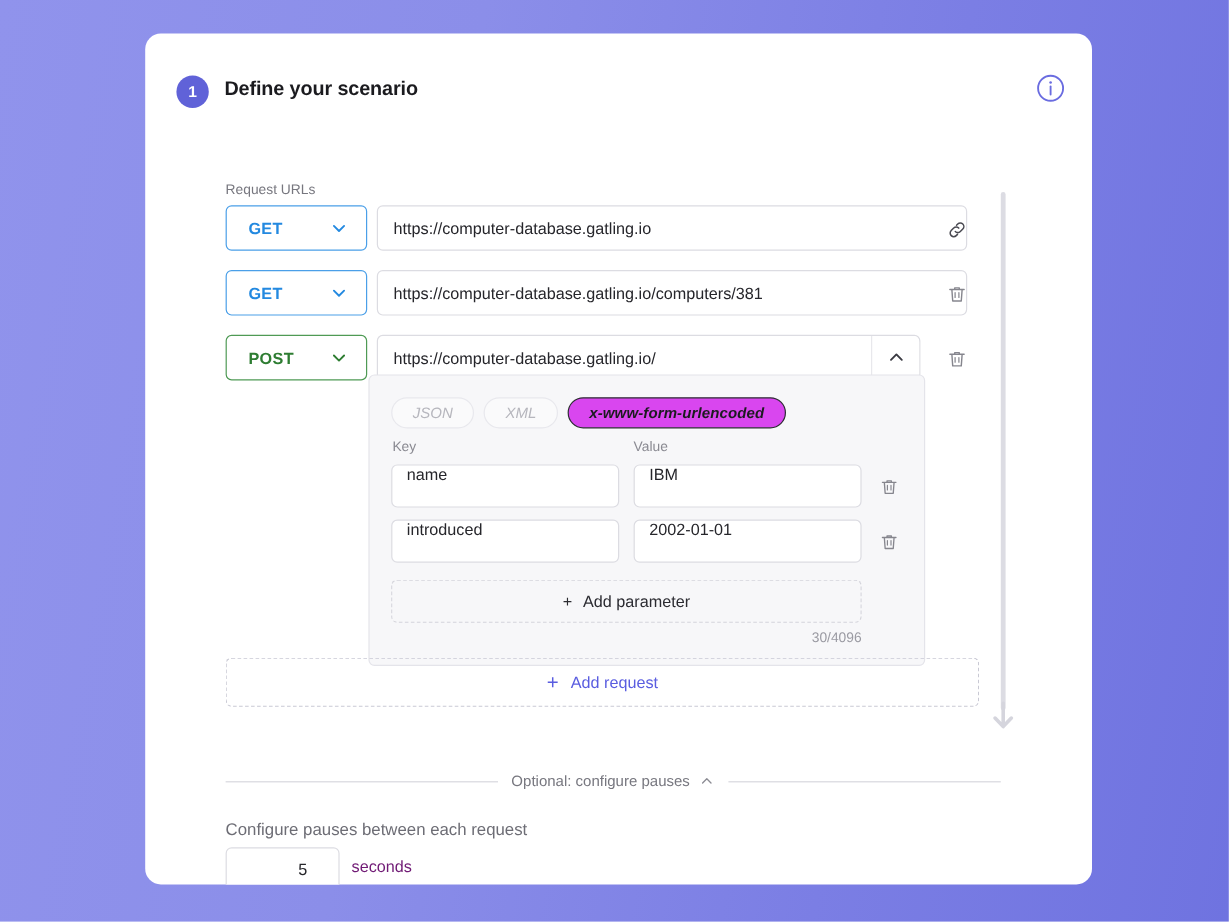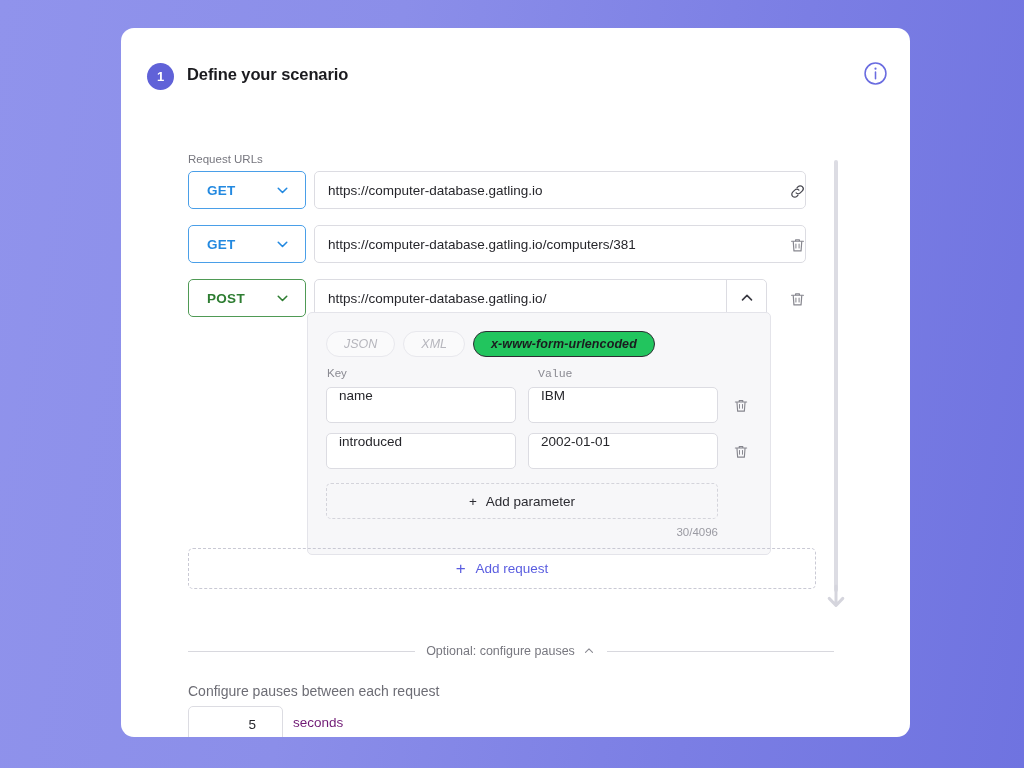--- a/index.html
+++ b/index.html
@@ -199,34 +199,34 @@
     cursor: pointer;
     white-space: nowrap;
   }
   .body-tab.inactive {
     border: 1px solid #e8e8ed;
     background: #fafafb;
     color: #b6b6bd;
   }
   .body-tab.active {
     border: 1.4px solid #2d2d33;
-    background: #22c55e;
+    background: #d946ef;
     color: #1b1b1f;
     font-weight: bold;
     letter-spacing: 0.1px;
   }
 
   .kv-head {
     position: absolute;
     font-size: 11.5px;
     color: #8a8a92;
     top: 54px;
   }
   .kv-head.key { left: 19px; }
-  .kv-head.val { left: 230px; font-family: Liberation Mono, monospace; }
+  .kv-head.val { left: 220px; }
 
   .kv-row { position: absolute; left: 18px; height: 36px; }
   .kv-input {
     position: absolute;
     top: 0;
     height: 36px;
     background: #ffffff;
     border: 1px solid #dcdce2;
     border-radius: 5px;
     display: flex;

